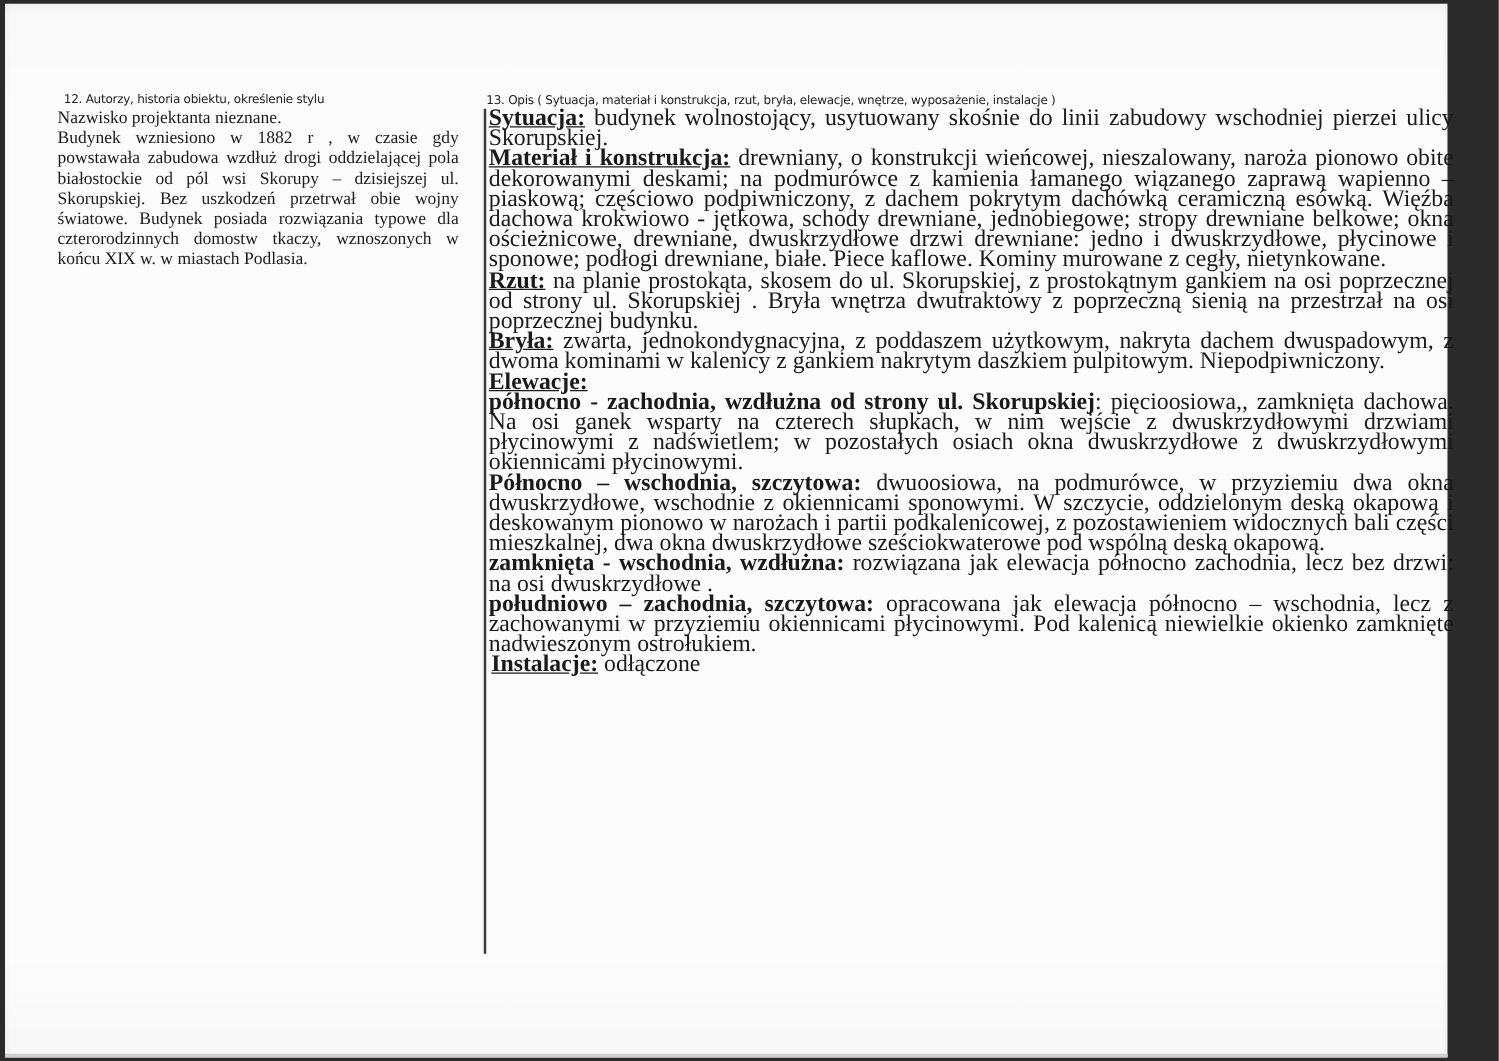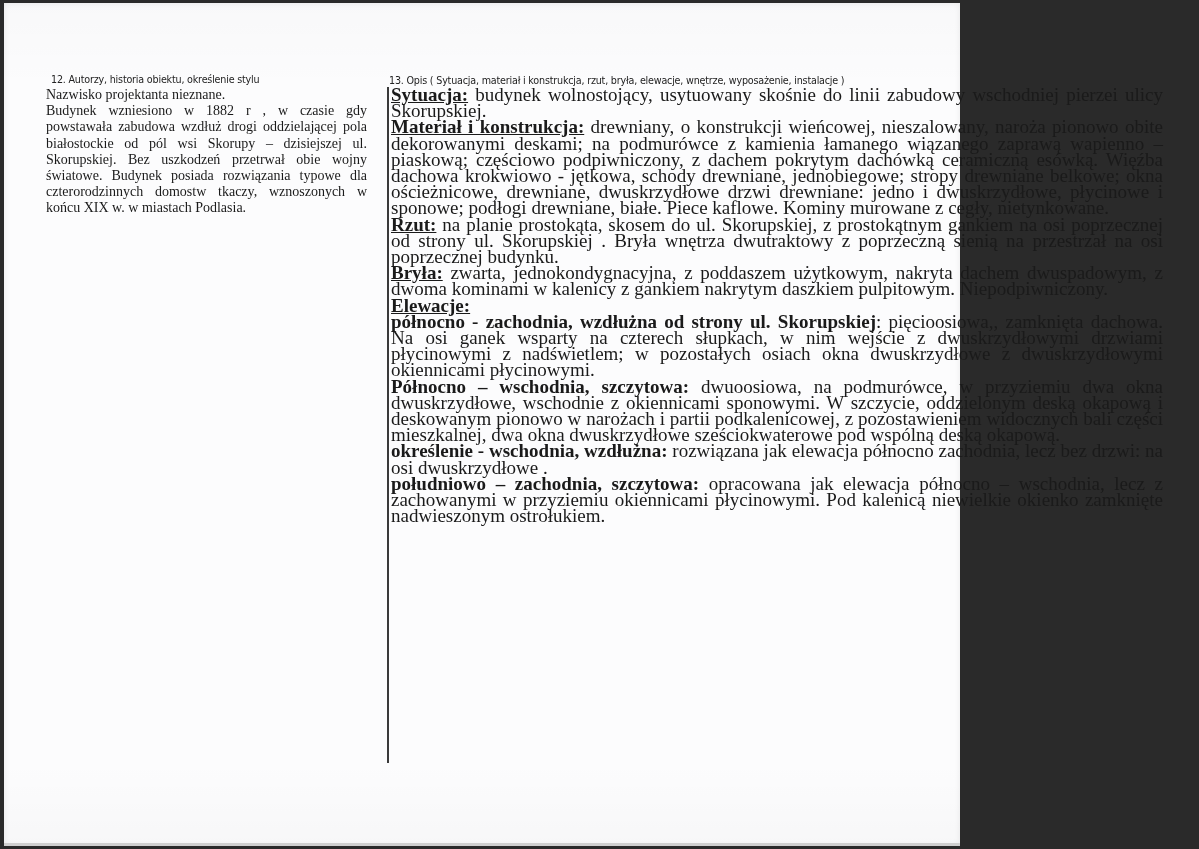--- a/index.html
+++ b/index.html
@@ -4,21 +4,21 @@
   <style>
     html, body { margin: 0; padding: 0; }
     body {
       width: 1199px; height: 849px; overflow: hidden;
       background: #2a2a2a;
       position: relative;
       font-family: "Liberation Serif", "DejaVu Serif", serif;
       color: #1a1a1a;
     }
     .page {
-      position: absolute; left: 4px; top: 3px; width: 956px; height: 843px;
+      position: absolute; left: 4px; top: 3px; width: 1154px; height: 843px;
       background: #fcfcfd;
       box-shadow: inset 0 0 6px rgba(0,0,0,0.08);
     }
     .bottom-band {
       position: absolute; left: 0; right: 0; bottom: 0; height: 3px; background: #cfcfcf;
     }
     .section-label {
       font-family: "DejaVu Sans", "Liberation Sans", sans-serif;
       font-size: 9.6px; letter-spacing: -0.2px; color: #222;
       position: absolute; white-space: nowrap;
@@ -85,21 +85,24 @@
     <p>
       <span class="h-u">Elewacje:</span>
     </p>
     <p class="last-line">
       <span class="b">północno - zachodnia, wzdłużna od strony ul. Skorupskiej</span><span>: pięcioosiowa,, zamknięta dachowa. Na osi ganek wsparty na czterech słupkach, w nim wejście z dwuskrzydłowymi drzwiami płycinowymi z nadświetlem; w pozostałych osiach okna dwuskrzydłowe z dwuskrzydłowymi okiennicami płycinowymi.</span>
     </p>
     <p class="last-line">
       <span class="b">Północno – wschodnia, szczytowa:</span><span> dwuoosiowa, na podmurówce, w przyziemiu dwa okna dwuskrzydłowe, wschodnie z okiennicami sponowymi. W szczycie, oddzielonym deską okapową  i deskowanym pionowo w narożach i partii podkalenicowej, z pozostawieniem widocznych bali części mieszkalnej, dwa okna dwuskrzydłowe sześciokwaterowe pod wspólną deską okapową.</span>
     </p>
     <p class="last-line">
-      <span class="b">określenie - wschodnia, wzdłużna:</span><span> rozwiązana jak elewacja północno zachodnia, lecz bez drzwi:  na osi dwuskrzydłowe .</span>
+      <span class="b">zamknięta - wschodnia, wzdłużna:</span><span> rozwiązana jak elewacja północno zachodnia, lecz bez drzwi:  na osi dwuskrzydłowe .</span>
     </p>
     <p class="last-line">
       <span class="b">południowo – zachodnia, szczytowa:</span><span> opracowana jak elewacja północno – wschodnia, lecz z zachowanymi w przyziemiu okiennicami płycinowymi. Pod kalenicą niewielkie okienko zamknięte nadwieszonym ostrołukiem.</span>
+    </p>
+    <p class="indent1">
+      <span class="h-u">Instalacje:</span><span> odłączone</span>
     </p>
   </div>
 
   <div class="bottom-band"></div>
 </div>
 
 </body></html>

